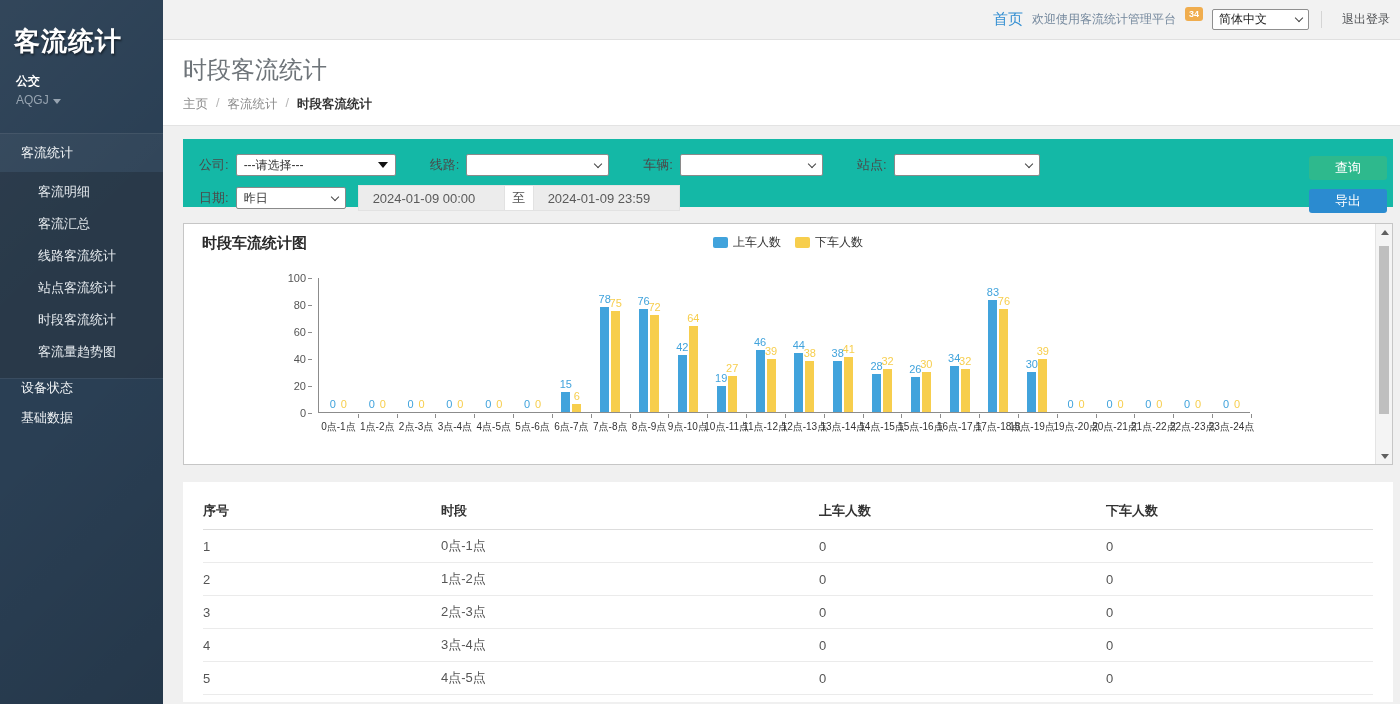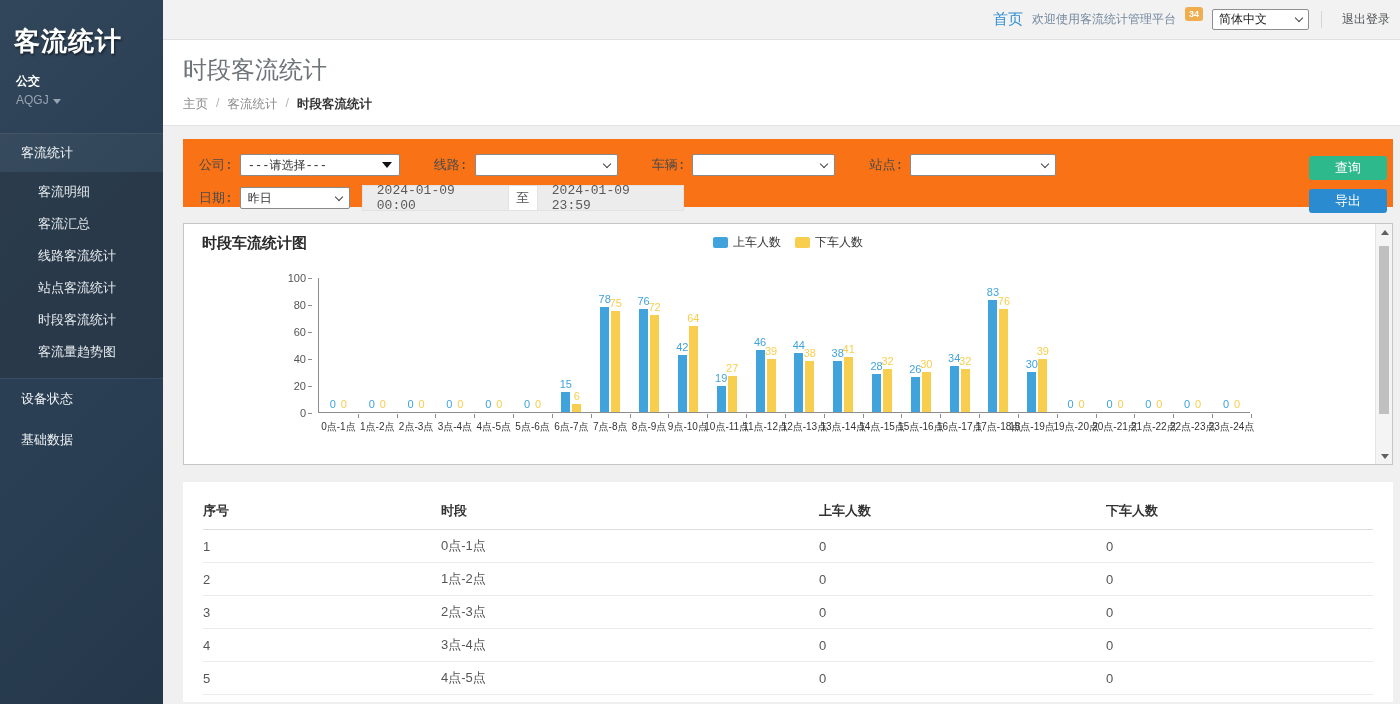--- a/index.html
+++ b/index.html
@@ -15,21 +15,21 @@
            text-shadow:1px 2px 2px rgba(0,0,0,0.45); }
   .org   { font-size:12px; font-weight:bold; color:#FFFFFF; padding:14px 0 0 16px; }
   .user  { font-size:12px; color:#97A4B1; padding:3px 0 0 16px; display:flex; align-items:center; gap:4px; cursor:pointer; }
   .caret { display:inline-block; width:0; height:0; border-left:4px solid transparent; border-right:4px solid transparent;
            border-top:5px solid #97A4B1; margin-top:2px; }
   .menu { margin-top:26px; font-size:13px; }
   .menu-group { background:rgba(255,255,255,0.04); border-top:1px solid rgba(255,255,255,0.07); }
   .menu-header { padding:10px 0 10px 21px; color:#F2F5F7; cursor:pointer; }
   .menu-children { background:rgba(0,0,0,0.18); padding:4px 0 10px 0; }
   .menu-child { padding:7px 0 7px 38px; color:#E7ECF0; cursor:pointer; }
-  .menu-item { padding:11px 0 12px 21px; color:#F2F5F7; cursor:pointer; }
+  .menu-item { padding:0 0 12px 21px; color:#F2F5F7; cursor:pointer; }
   .menu-item.first { border-top:1px solid rgba(255,255,255,0.07); }
 
   
   .main { flex:1; display:flex; flex-direction:column; height:704px; }
 
   .topbar { height:40px; background:#F2F2F2; border-bottom:1px solid #E0E0E0;
             display:flex; align-items:center; justify-content:flex-end; padding-right:10px; gap:9px; font-size:12px; color:#5A6268; }
   .home-link { color:#348FD2; font-size:15px; cursor:pointer; }
   .welcome { color:#73879C; }
   .badge { background:#F0AD4E; color:#FFF; font-size:9px; font-weight:bold; border-radius:3px;
@@ -42,21 +42,21 @@
 
   .page-head { background:#FFFFFF; border-bottom:1px solid #E3E3E3; padding:14px 0 12px 20px; }
   .page-title { font-size:24px; color:#6E7479; font-weight:normal; }
   .breadcrumb { margin-top:10px; font-size:12.5px; color:#8A8A8A; display:flex; gap:8px; }
   .breadcrumb .sep { color:#B5B5B5; }
   .breadcrumb .current { color:#333; font-weight:bold; }
 
   .content { flex:1; background:#F0F0F0; padding:13px 7px 0 20px; overflow:hidden; }
 
   
-  .filter-card { background:#f97316; height:68px; position:relative; padding:14px 16px;font-family:Liberation Mono, monospace; }
+  .filter-card { background:#14b8a6; height:68px; position:relative; padding:14px 16px; }
   .f-row { display:flex; align-items:center; height:24px; margin-bottom:9px; }
   .f-label { font-size:13px; color:#4A4A4A; margin-right:7px; }
   .sel { border:1px solid #8A8A8A; border-radius:2px; background:#FFF; height:22px;
          display:flex; align-items:center; justify-content:space-between; padding:0 7px; font-size:12px; color:#333; cursor:pointer; }
   .sel.company { width:160px; margin-right:34px; }
   .sel.line, .sel.vehicle { width:143px; margin-right:34px; }
   .sel.station { width:146px; }
   .sel.date-preset { width:110px; margin-right:12px; }
   .tri { width:0; height:0; border-left:5px solid transparent; border-right:5px solid transparent; border-top:6px solid #111; }
   .date-group { display:flex; align-items:stretch; height:26px; font-size:13px; }

